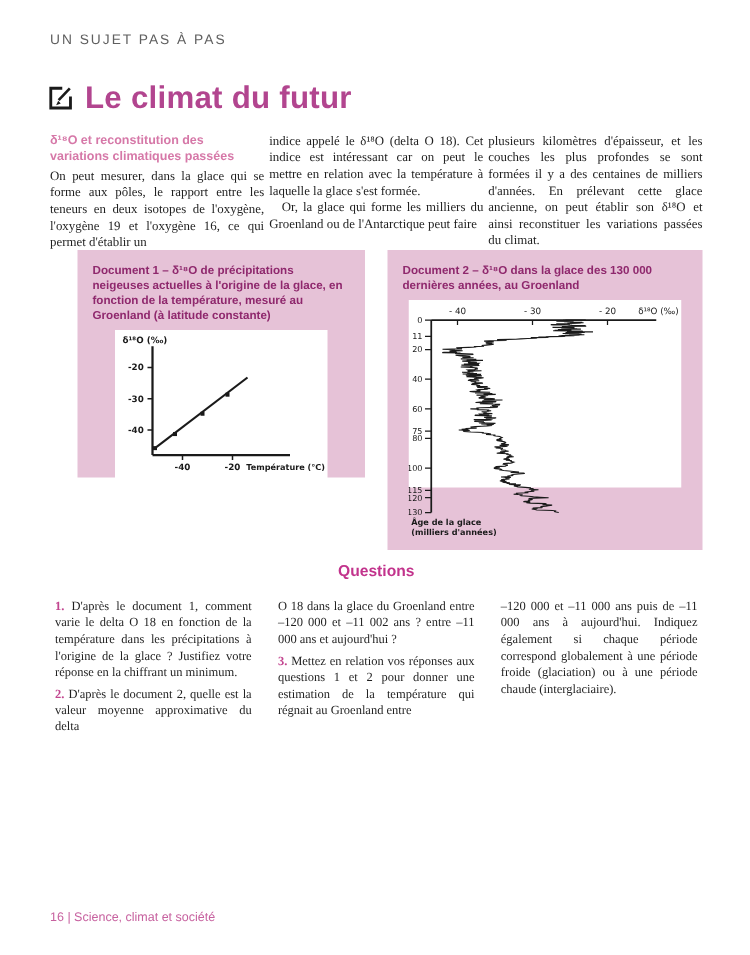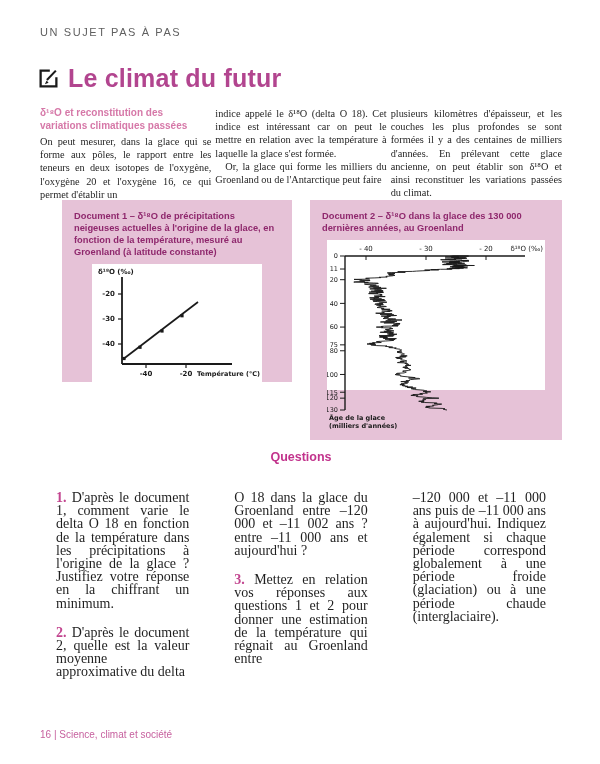--- a/index.html
+++ b/index.html
@@ -18,22 +18,22 @@
   .doc1{left:62px;top:200px;width:230px;height:182px;}
   .doc2{left:310px;top:200px;width:252px;height:240px;}
   .doc-title{font-size:9.3px;line-height:12px;font-weight:bold;color:#8f286d;
              padding:10px 12px 6px 12px;margin:0;}
   .chart-wrap{background:#ffffff;}
   .doc1 .chart-wrap{width:170px;height:125px;margin-left:30px;}
   .doc2 .chart-wrap{width:218px;height:150px;margin-left:17px;}
   .questions{position:absolute;left:40px;top:450px;width:522px;}
   .q-head{font-size:12.5px;font-weight:bold;color:#c2338c;margin:0 0 11px 0;text-align:center;}
   .q-cols{display:flex;gap:13px;}
-  .q{font-family:"Liberation Serif","DejaVu Serif",serif;font-size:14px;line-height:13.2px;
-     text-align:justify;margin:16px;color:#1f1f1f;}
+  .q{font-family:"Liberation Serif","DejaVu Serif",serif;font-size:10px;line-height:13.2px;
+     text-align:justify;margin:4px;color:#1f1f1f;}
   .qnum{color:#c2458f;font-weight:bold;}
   .footer{position:absolute;left:40px;top:729px;font-size:10px;color:#c7619f;}
   svg text{font-family:"DejaVu Sans","Liberation Sans",sans-serif;}
 </style>
 </head>
 <body>
 
 <div class="page">
 
   <div class="kicker">UN SUJET PAS À PAS</div>
@@ -45,21 +45,21 @@
         <path d="M10.2 13.8 L20.4 3.0" stroke="#1a1a1a" stroke-width="2.4" fill="none"></path>
         <path d="M9.8 14.4 l-1.9 4.2 4.2-1.7 z" fill="#1a1a1a"></path>
       </svg>
     </span>
     <h1>Le climat du futur</h1>
   </div>
 
   <div class="intro">
     <div class="col">
       <p class="subhead">δ¹⁸O et reconstitution des variations climatiques passées</p>
-      <p class="body-text">On peut mesurer, dans la glace qui se forme aux pôles, le rapport entre les teneurs en deux isotopes de l'oxygène, l'oxygène 20 et l'oxygène 16, ce qui permet d'établir un</p>
+      <p class="body-text">On peut mesurer, dans la glace qui se forme aux pôles, le rapport entre les teneurs en deux isotopes de l'oxygène, l'oxygène 19 et l'oxygène 16, ce qui permet d'établir un</p>
     </div>
     <div class="col">
       <p class="body-text">indice appelé le δ¹⁸O (delta O 18). Cet indice est intéressant car on peut le mettre en relation avec la température à laquelle la glace s'est formée.</p>
       <p class="body-text indent">Or, la glace qui forme les milliers du Groenland ou de l'Antarctique peut faire</p>
     </div>
     <div class="col">
       <p class="body-text">plusieurs kilomètres d'épaisseur, et les couches les plus profondes se sont formées il y a des centaines de milliers d'années. En prélevant cette glace ancienne, on peut établir son δ¹⁸O et ainsi reconstituer les variations passées du climat.</p>
     </div>
   </div>
 

